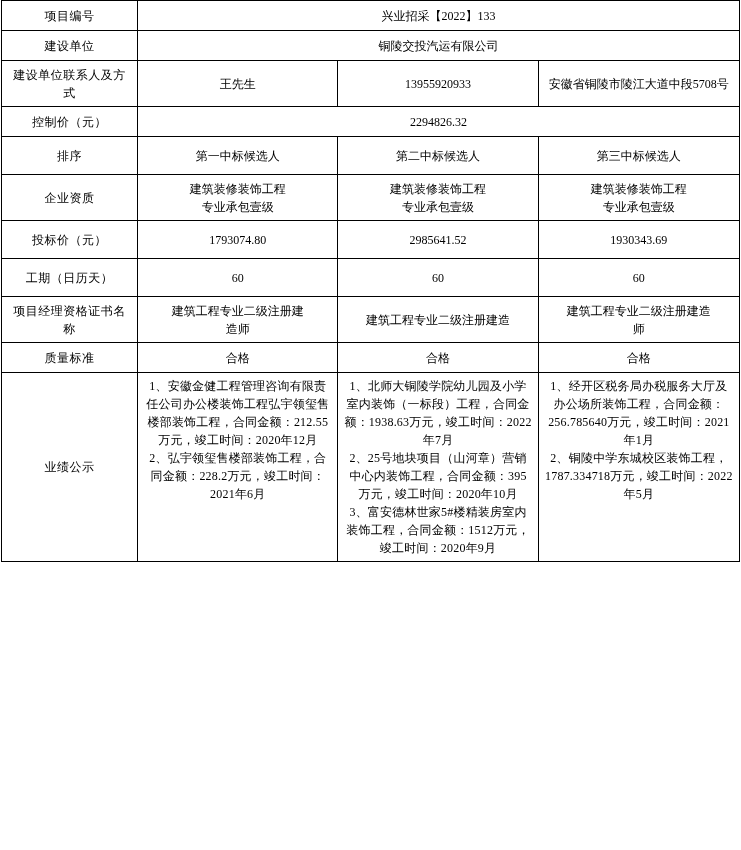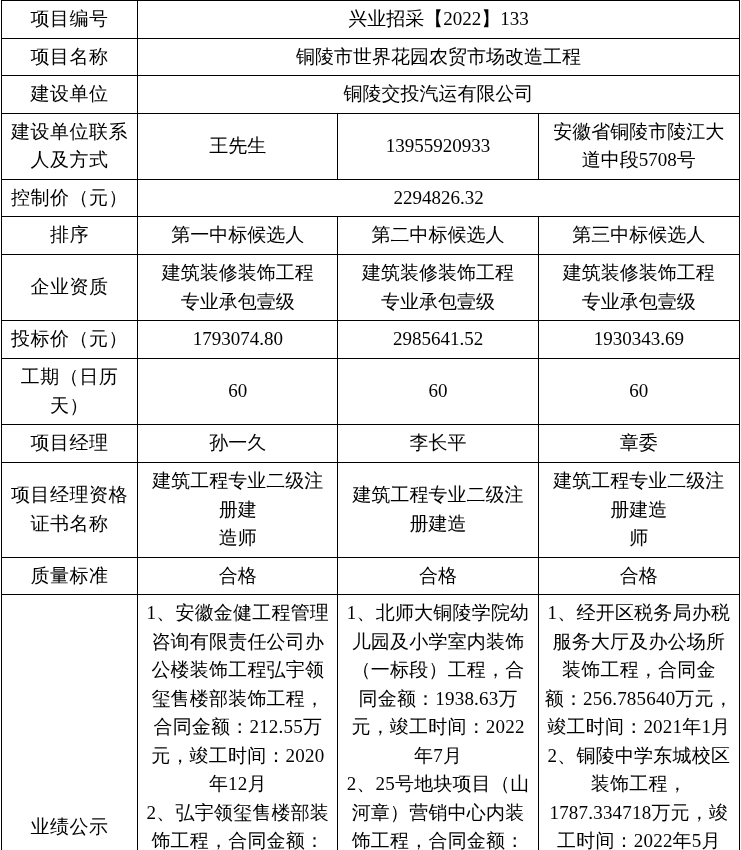--- a/index.html
+++ b/index.html
@@ -18,21 +18,21 @@
     border-collapse: collapse;
     width: 739px;
     margin: 0 1px;
     table-layout: fixed;
   }
   table.bid-table td {
     border: 1px solid #000000;
     text-align: center;
     vertical-align: middle;
     padding: 4px 6px;
-    font-size: 19px;
+    font-size: 12px;
     line-height: 1.5;
   }
   td.label {
     font-weight: normal;
     letter-spacing: 0.5px;
   }
   .col-label { width: 136px; }
   .col-a { width: 200px; }
   .col-b { width: 200px; }
   .col-c { width: 201px; }
@@ -62,24 +62,20 @@
     <col class="col-a">
     <col class="col-b">
     <col class="col-c">
   </colgroup>
   <tbody>
     <tr class="row-h">
       <td class="label">项目编号</td>
       <td colspan="3">兴业招采【2022】133</td>
     </tr>
     <tr class="row-h">
-      <td class="label">项目名称</td>
-      <td colspan="3">铜陵市世界花园农贸市场改造工程</td>
-    </tr>
-    <tr class="row-h">
       <td class="label">建设单位</td>
       <td colspan="3">铜陵交投汽运有限公司</td>
     </tr>
     <tr class="row-h2">
       <td class="label nowrap-pre">建设单位联系人及方式</td>
       <td>王先生</td>
       <td>13955920933</td>
       <td>安徽省铜陵市陵江大道中段5708号</td>
     </tr>
     <tr class="row-h">
@@ -106,26 +102,20 @@
       <td>1793074.80</td>
       <td>2985641.52</td>
       <td>1930343.69</td>
     </tr>
     <tr class="row-h3">
       <td class="label">工期（日历天）</td>
       <td>60</td>
       <td>60</td>
       <td>60</td>
     </tr>
-    <tr class="row-h3">
-      <td class="label">项目经理</td>
-      <td>孙一久</td>
-      <td>李长平</td>
-      <td>章委</td>
-    </tr>
     <tr class="row-h2">
       <td class="label nowrap-pre">项目经理资格证书名称</td>
       <td class="nowrap-pre">建筑工程专业二级注册建
 造师</td>
       <td class="nowrap-pre">建筑工程专业二级注册建造</td>
       <td class="nowrap-pre">建筑工程专业二级注册建造
 师</td>
     </tr>
     <tr class="row-h">
       <td class="label">质量标准</td>

